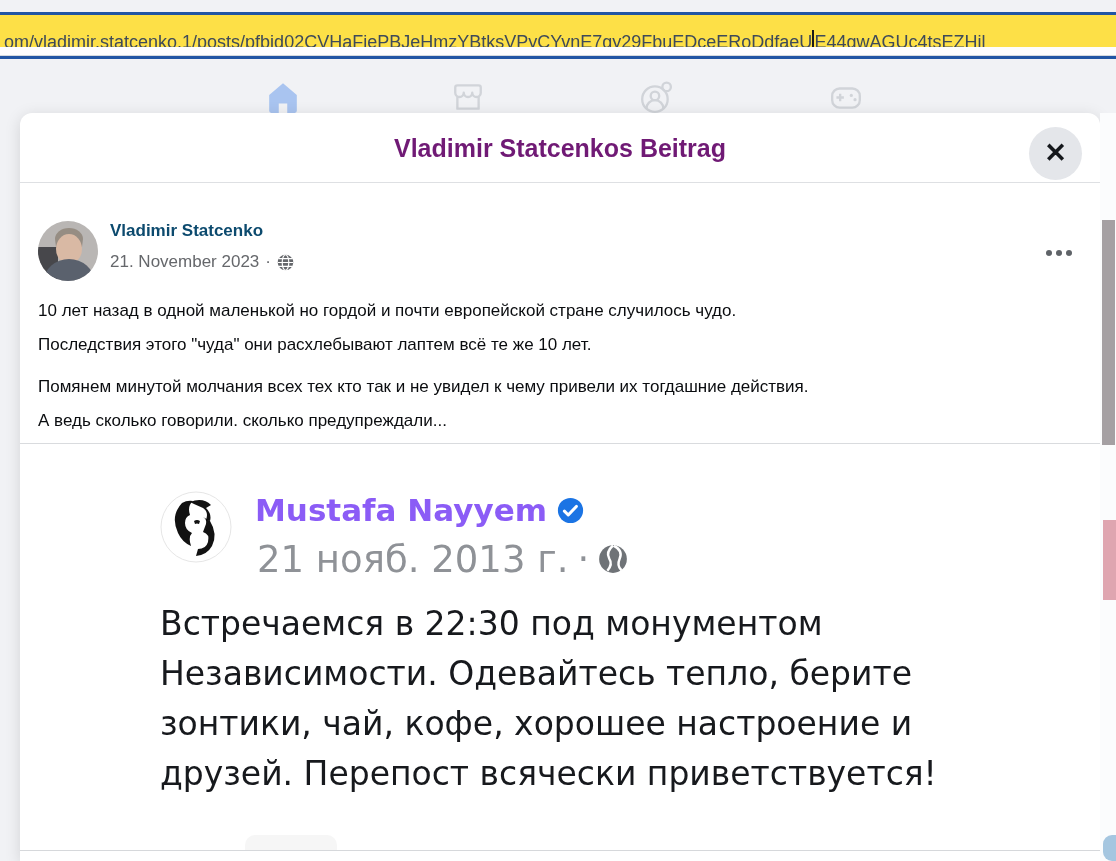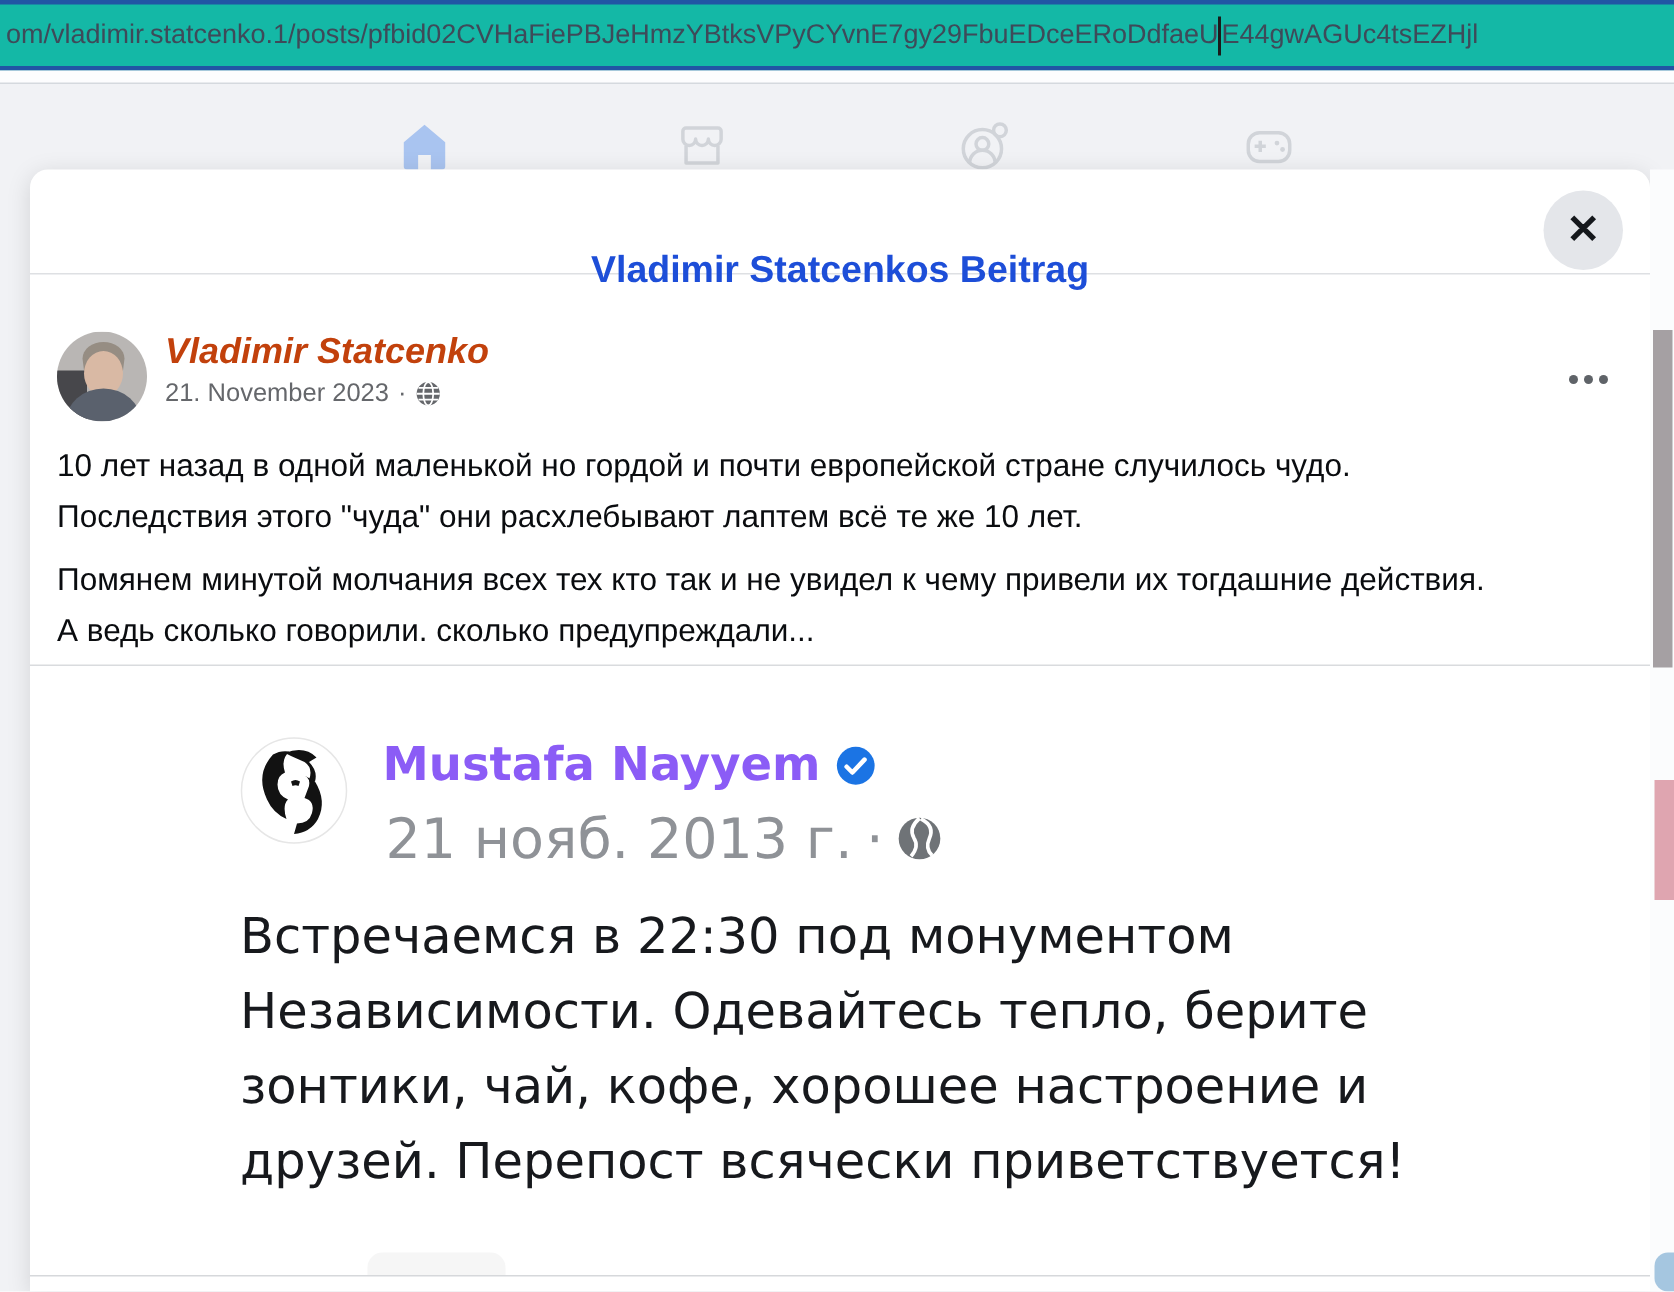--- a/index.html
+++ b/index.html
@@ -5,24 +5,24 @@
   * { margin:0; padding:0; box-sizing:border-box; }
   html,body { width:1116px; height:861px; }
   body {
     position:relative; overflow:hidden;
     background:#f1f2f5;
     font-family:"Liberation Sans", sans-serif;
   }
 
   
   .urlbar {
-    position:absolute; top:0; left:0; width:1116px; height:47px;
-    background:#14b8a6;
+    position:absolute; top:12px; left:0; width:1116px; height:47px;
+    background:#fde047;
     border-top:3px solid #2155a4; border-bottom:3px solid #2155a4;
-    display:flex; align-items:center; overflow:hidden;
+    display:flex; align-items:flex-end; overflow:hidden;
   }
   .url-text { font-size:18px; color:#3e4a59; white-space:nowrap; padding-left:4px; }
   .caret { display:inline-block; width:2px; height:26px; background:#1a1a1a; vertical-align:middle; }
   .chrome-strip {
     position:absolute; top:47px; left:0; width:1116px; height:9px;
     background:#fdfdfe; border-bottom:1px solid #d5d9de;
   }
 
   
   .nav-icon { position:absolute; top:80px; width:34px; height:34px; }
@@ -38,55 +38,55 @@
     background:#fff; border-radius:12px 12px 0 0;
     box-shadow:0 3px 16px rgba(0,0,0,.13);
   }
   .modal-header {
     position:absolute; top:0; left:0; width:1080px; height:70px;
     border-bottom:1px solid #dee0e3;
   }
   .modal-title {
     position:absolute; top:0; left:0; width:1080px; height:70px;
     display:flex; align-items:center; justify-content:center;
-    font-size:25px; font-weight:bold; color:#1d4ed8;margin-top:32px;
+    font-size:25px; font-weight:bold; color:#701a75;
   }
   .close-btn {
     position:absolute; top:14px; right:18px; width:53px; height:53px;
     border-radius:50%; background:#e4e6ea; cursor:pointer;
     display:flex; align-items:center; justify-content:center;
     font-size:27px; font-weight:bold; color:#15181c; line-height:1;
   }
 
   
   .avatar {
     position:absolute; left:18px; top:108px; width:60px; height:60px;
     border-radius:50%; overflow:hidden; cursor:pointer;
   }
   .avatar svg { width:60px; height:60px; display:block; }
   .author-name {
     position:absolute; left:90px; top:108px;
-    font-size:24px; font-weight:bold; color:#c2410c; cursor:pointer;font-style:italic;
+    font-size:17px; font-weight:bold; color:#0c4a6e; cursor:pointer;
   }
   .date-row {
     position:absolute; left:90px; top:139px;
     display:flex; align-items:center; gap:6px;
     font-size:17px; color:#65676b;justify-content:space-between;
   }
   .globe-sm svg { width:17px; height:17px; display:block; }
   .more-btn {
     position:absolute; right:24px; top:130px; width:34px; height:20px;
     display:flex; align-items:center; justify-content:center; gap:4px; cursor:pointer;
   }
   .more-btn .dot { width:6px; height:6px; border-radius:50%; background:#5f6368; }
 
   
   .post-body {
     position:absolute; left:18px; top:181px; width:1056px;
-    font-size:21px; color:#0a0c0f; line-height:34px;
+    font-size:17px; color:#0a0c0f; line-height:34px;
   }
   .post-body p { margin:0 0 8px 0; }
   .post-body .line { display:block; white-space:nowrap; }
 
   
   .attachment {
     position:absolute; left:0; top:330px; width:1080px; height:407px;
     border-top:1px solid #d9dbde; background:#fff; overflow:hidden; cursor:pointer;
   }
   .emb-avatar { position:absolute; left:140px; top:47px; width:72px; height:72px; }

